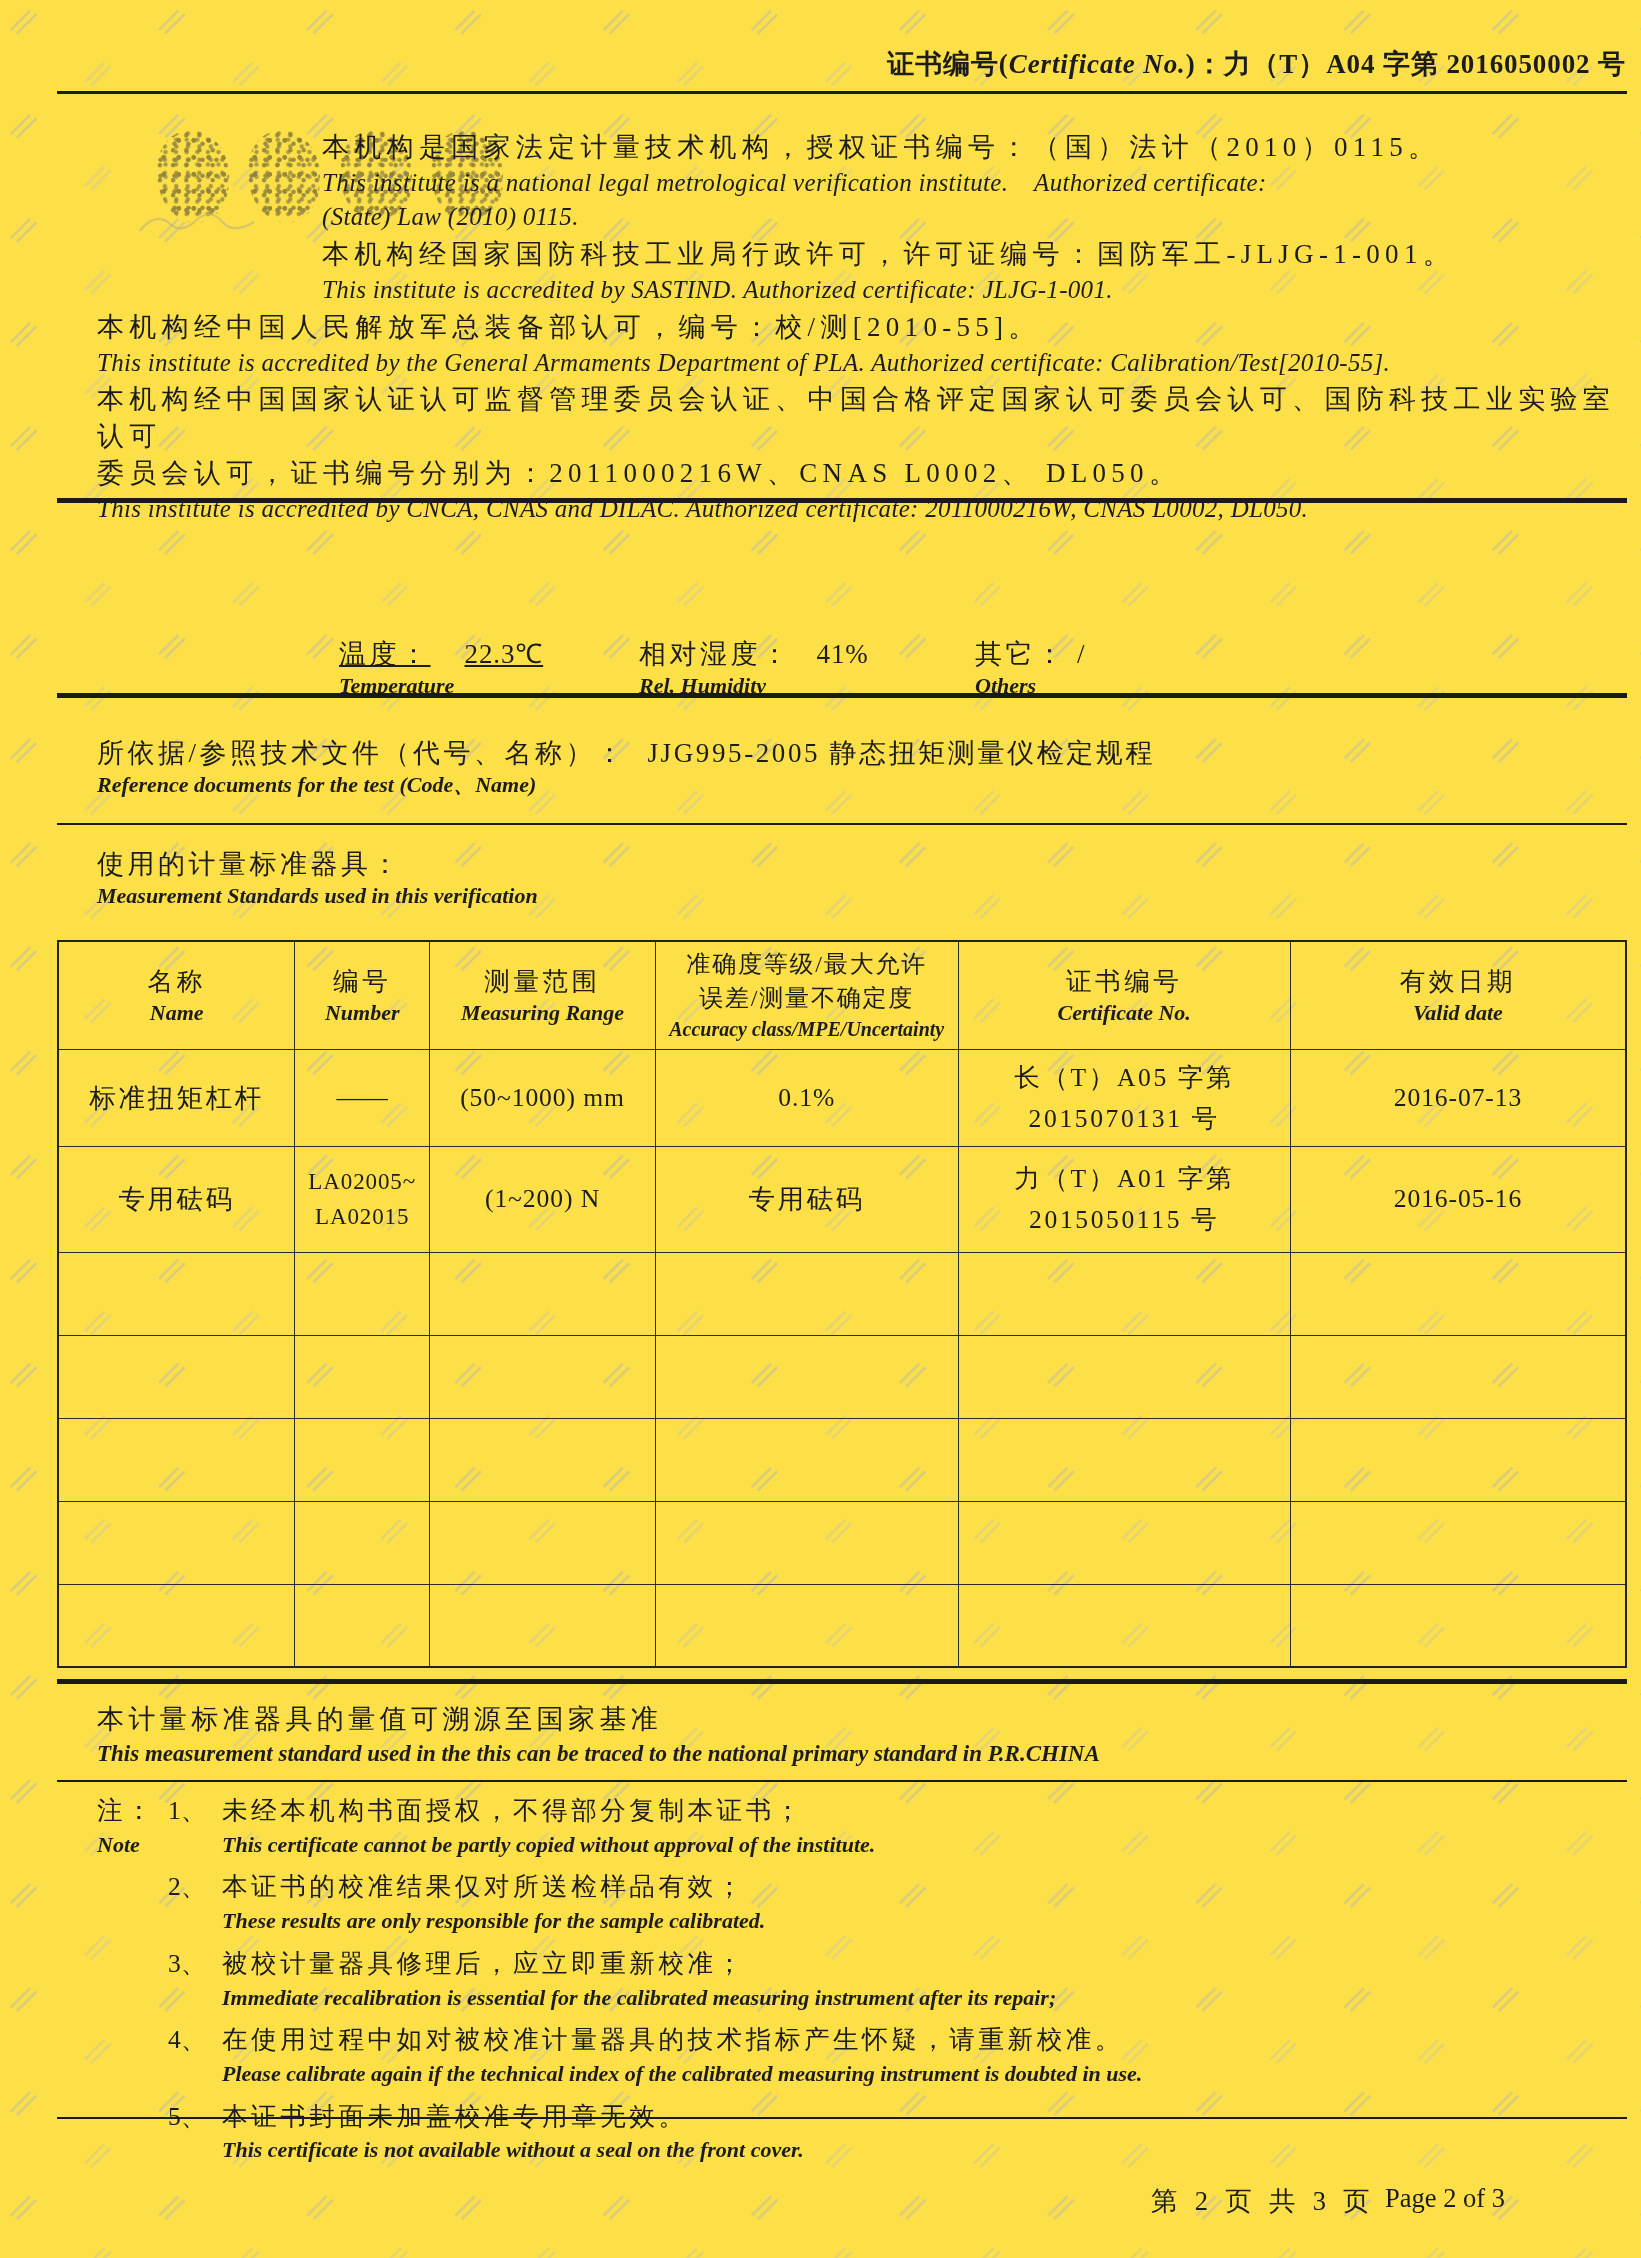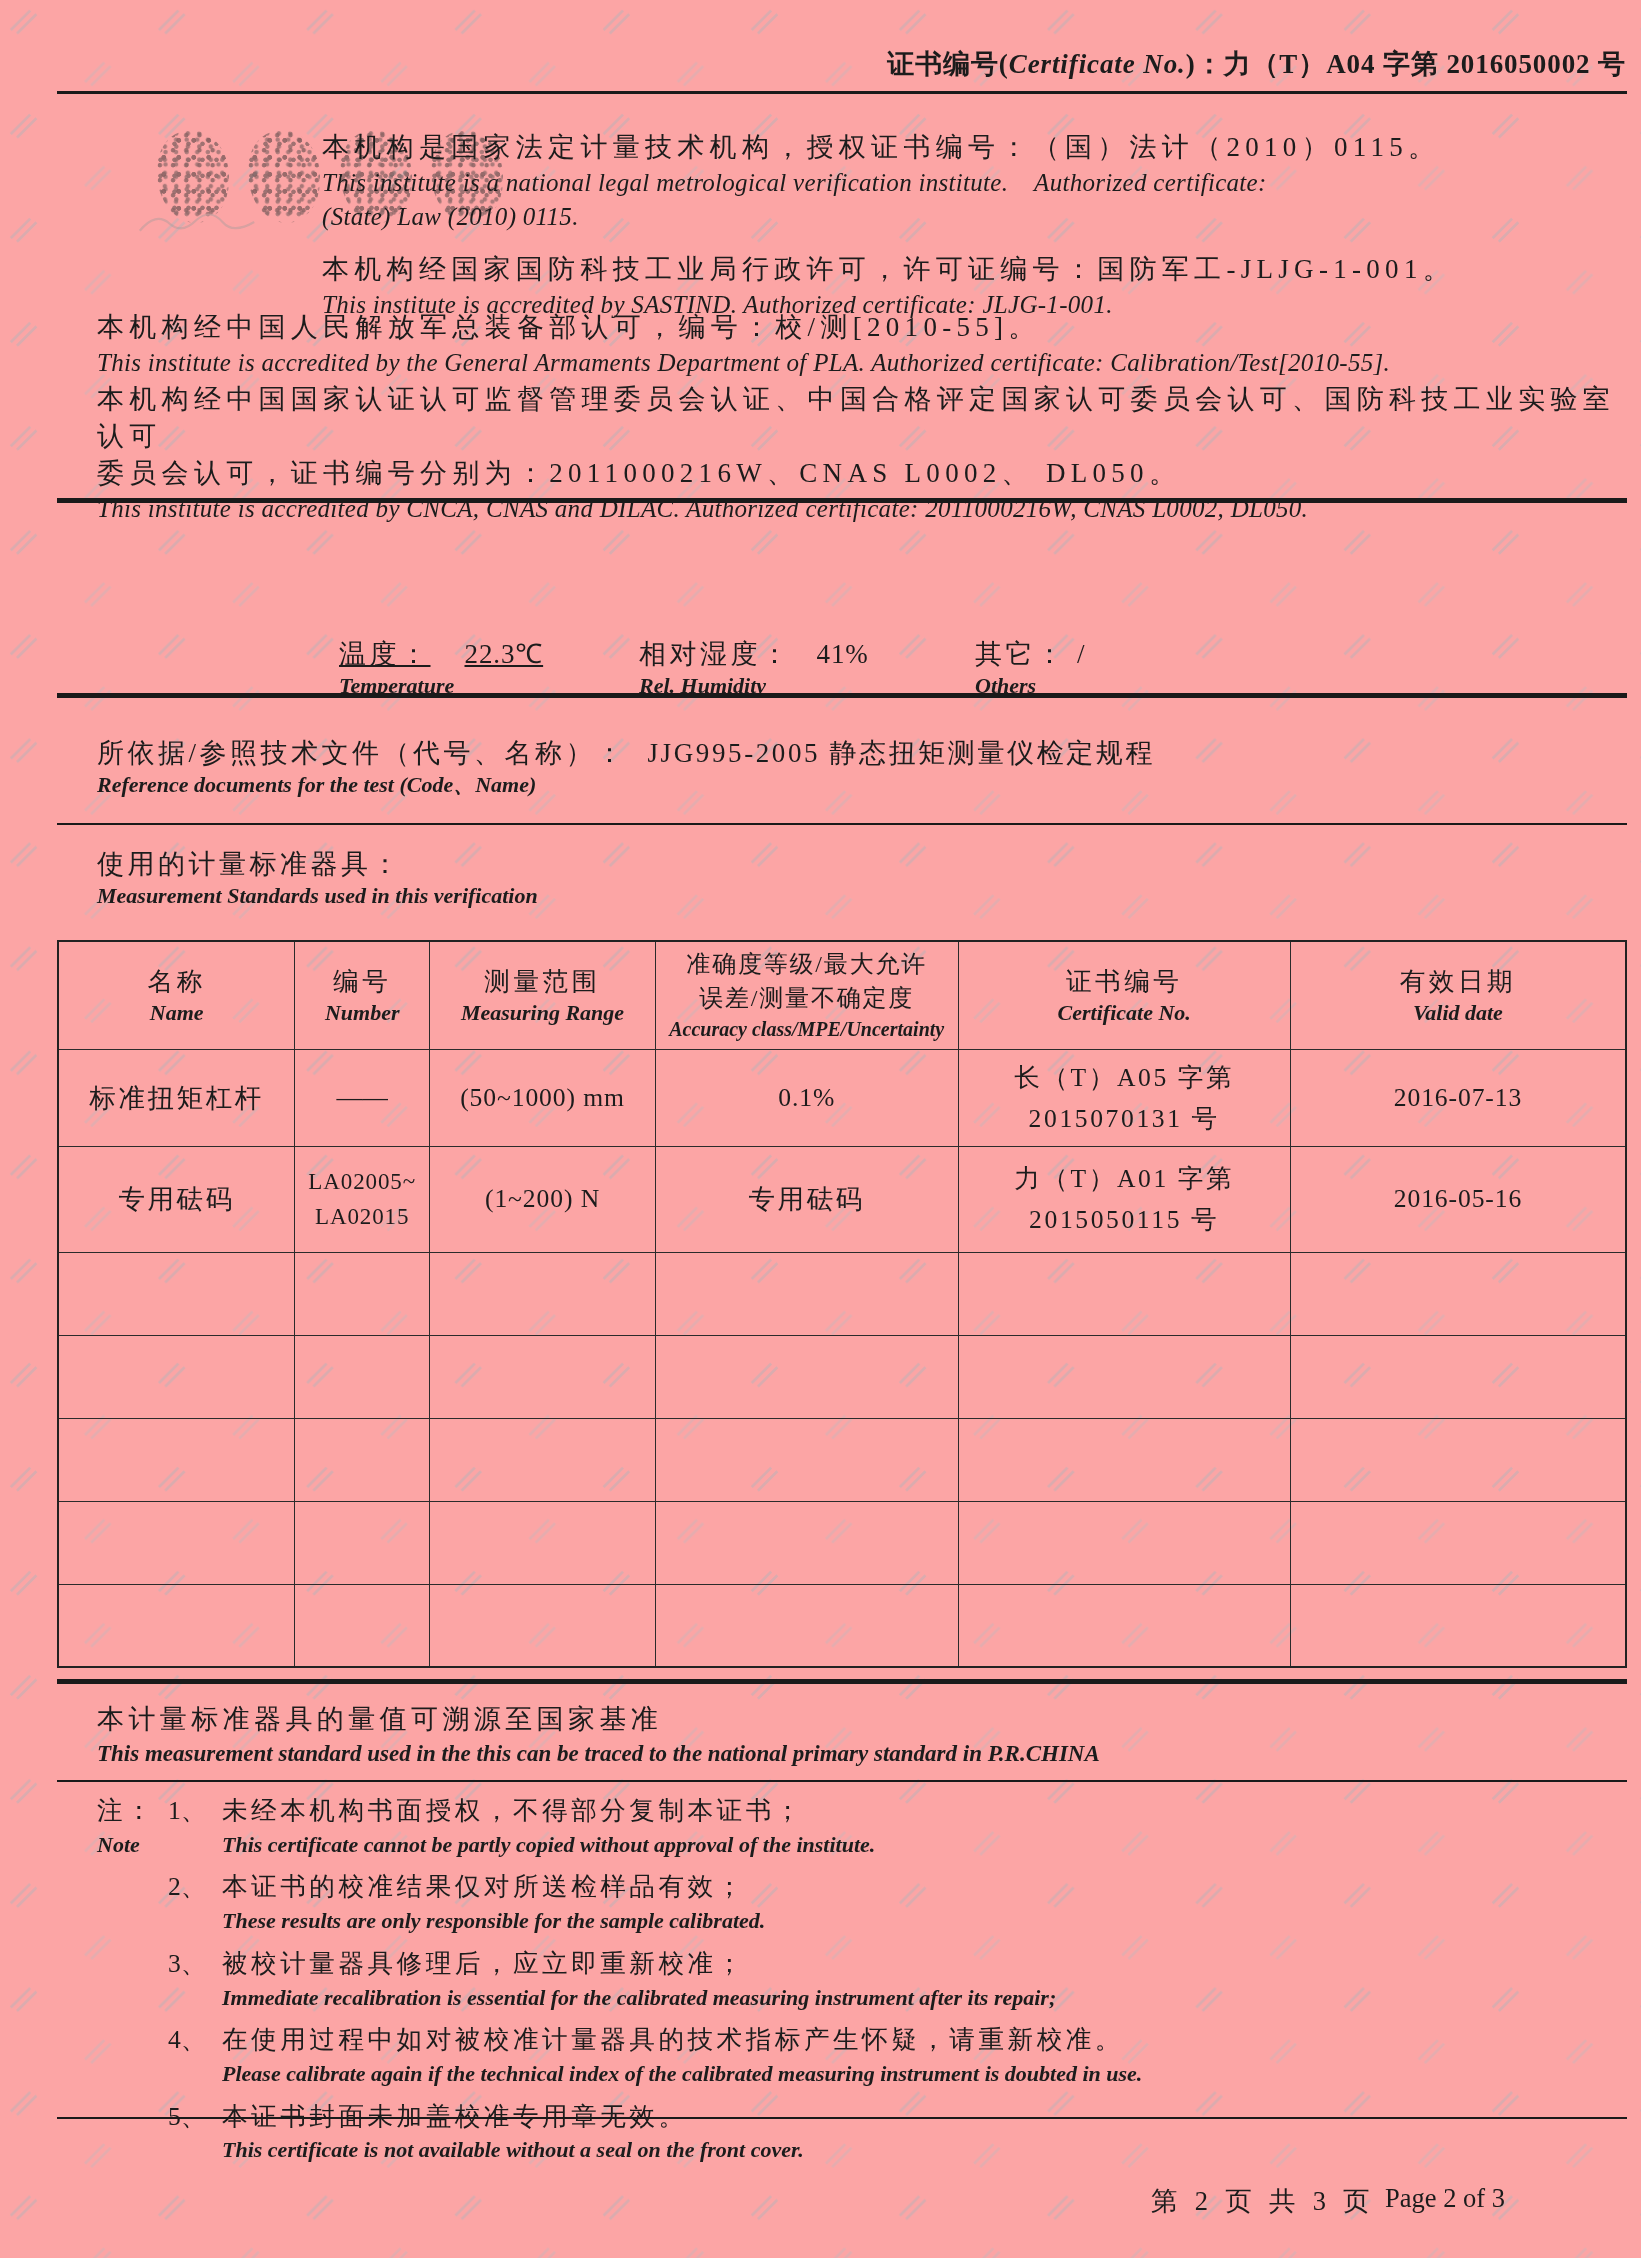--- a/index.html
+++ b/index.html
@@ -1,19 +1,19 @@
 <!DOCTYPE html>
 <html style="font-size:14px"><head>
 <meta charset="utf-8">
 <style>
   * { margin:0; padding:0; box-sizing:border-box; }
   body { background:#e8e8e8; }
   .page {
     position:relative; width:1642px; height:2258px;
-    background:#fca5a5; overflow:hidden;
+    background:#fde047; overflow:hidden;
     font-family:"Liberation Serif", serif; color:#1c1c1c;
   }
   .wm { position:absolute; inset:0; pointer-events:none; }
   .cn { font-family:"Liberation Serif", serif; }
   .en { font-family:"Liberation Serif", serif; font-style:italic; }
   .b  { font-weight:700; }
   .hr { position:absolute; left:57px; width:1570px; background:#1a1a1a; }
 
   
   .cert-no { position:absolute; top:46px; right:16px; font-size:27px; font-weight:700; letter-spacing:0.9px; white-space:nowrap; }
@@ -110,21 +110,21 @@
     <span class="blob"></span><span class="blob"></span><span class="blob"></span><span class="blob"></span>
     <svg width="132" height="44" viewBox="0 0 150 50">
       <path d="M10 35 q 18 -22 34 -8 q 14 12 30 -4 q 16 -14 30 2 q 12 14 36 0" stroke="#9a9a9a" stroke-width="2.5" fill="none" opacity=".7"></path>
     </svg>
   </div>
 
   <div class="acc-indent">
     <div class="p-cn cn">本机构是国家法定计量技术机构，授权证书编号：（国）法计（2010）0115。</div>
     <div class="p-en en" style="white-space:pre-wrap;">This institute is a national legal metrological verification institute.    Authorized certificate:</div>
     <div class="p-en en">(State) Law (2010) 0115.</div>
-    <div class="p-cn cn" style="margin-top:17px;">本机构经国家国防科技工业局行政许可，许可证编号：国防军工-JLJG-1-001。</div>
+    <div class="p-cn cn" style="margin-top:2px;">本机构经国家国防科技工业局行政许可，许可证编号：国防军工-JLJG-1-001。</div>
     <div class="p-en en">This institute is accredited by SASTIND. Authorized certificate: JLJG-1-001.</div>
   </div>
 
   <div class="acc-full">
     <div class="p-cn cn">本机构经中国人民解放军总装备部认可，编号：校/测[2010-55]。</div>
     <div class="p-en en">This institute is accredited by the General Armaments Department of PLA. Authorized certificate: Calibration/Test[2010-55].</div>
     <div class="p-cn cn" style="margin-top:0.9px;">本机构经中国国家认证认可监督管理委员会认证、中国合格评定国家认可委员会认可、国防科技工业实验室认可</div>
     <div class="p-cn cn">委员会认可，证书编号分别为：2011000216W、CNAS L0002、 DL050。</div>
     <div class="p-en en">This institute is accredited by CNCA, CNAS and DILAC. Authorized certificate: 2011000216W, CNAS L0002, DL050.</div>
   </div>

